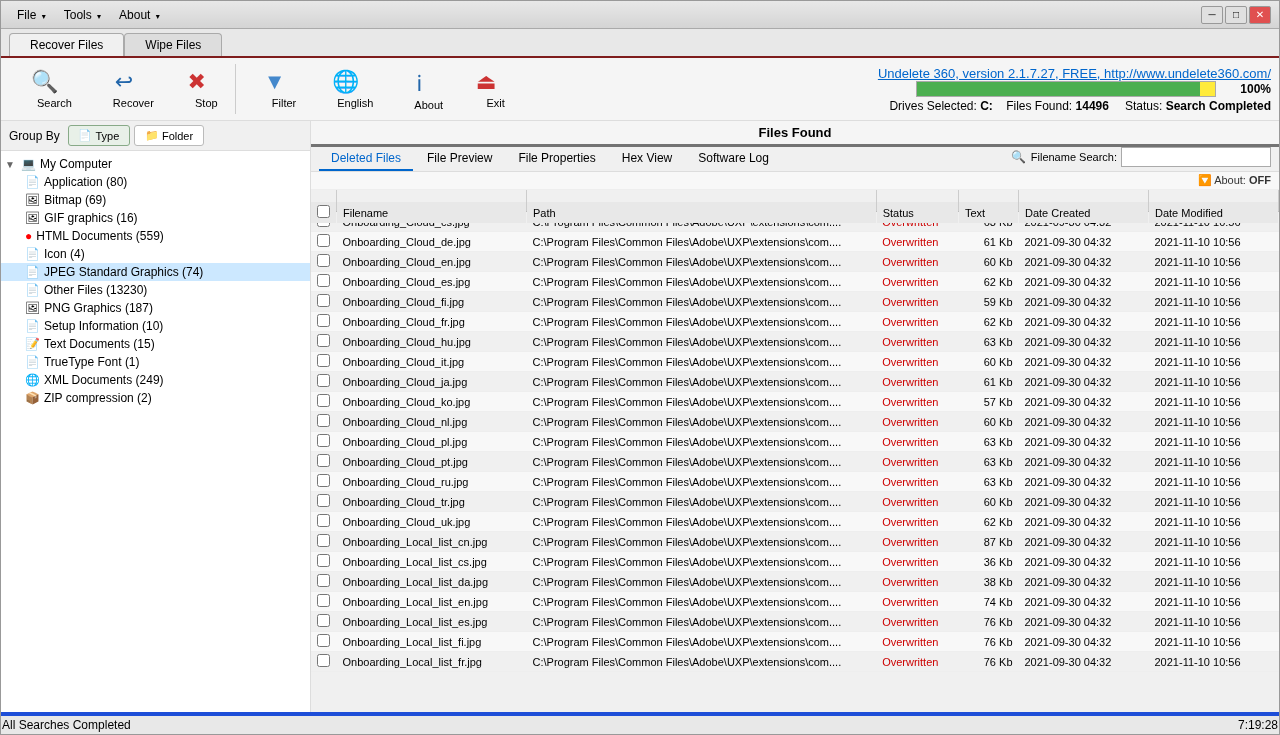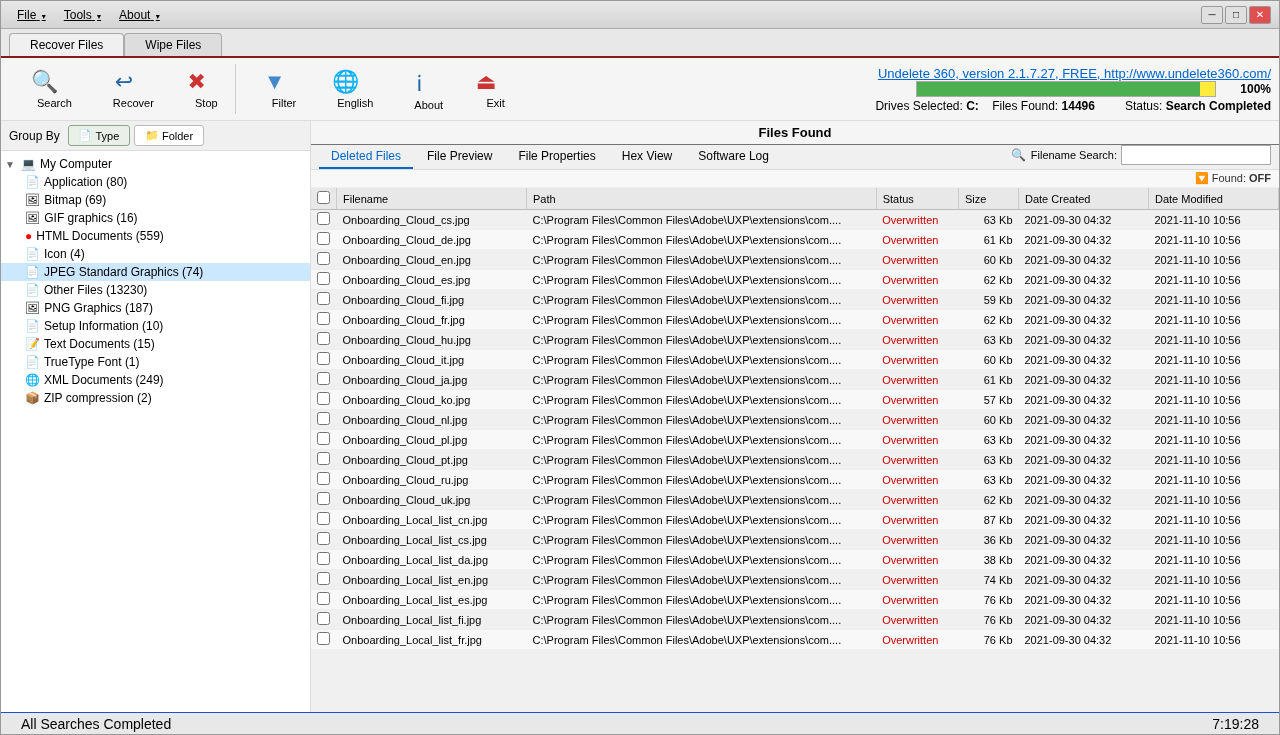--- a/index.html
+++ b/index.html
@@ -3,21 +3,21 @@
   <meta charset="utf-8">
   <style>
     * { box-sizing: border-box; margin: 0; padding: 0; }
     body { font-family: 'Segoe UI', Tahoma, sans-serif; font-size: 12px; background: #c8d8e8; overflow: hidden; }
     
     .window { width: 1280px; height: 735px; background: #f0f0f0; border: 1px solid #999; display: flex; flex-direction: column; position: relative; }
     
     
     .title-bar { height: 28px; background: linear-gradient(to bottom, #e8e8e8, #d4d4d4); display: flex; align-items: center; padding: 0 8px; border-bottom: 1px solid #aaa; }
     .title-bar-menus { display: flex; gap: 2px; flex: 1; }
-    .menu-item { padding: 2px 8px; font-size: 12px; cursor: pointer; border-radius: 3px; text-decoration: underline; }
+    .menu-item { padding: 2px 8px; font-size: 12px; cursor: pointer; border-radius: 3px; }
     .menu-item .arrow { font-size: 8px; margin-left: 2px; }
     .title-bar-controls { display: flex; gap: 2px; }
     .win-btn { width: 22px; height: 18px; border: 1px solid #999; background: #e0e0e0; cursor: pointer; font-size: 10px; display: flex; align-items: center; justify-content: center; border-radius: 2px; }
     .win-btn.close { background: #e05050; color: white; }
     
     
     .tab-bar { display: flex; padding: 4px 8px 0; background: #e8e8e8; border-bottom: 2px solid #7f1d1d; }
     .tab { padding: 4px 20px; border: 1px solid #aaa; border-bottom: none; border-radius: 4px 4px 0 0; cursor: pointer; background: #ddd; font-size: 12px; }
     .tab.active { background: #f0f0f0; font-weight: 500; }
     
@@ -47,51 +47,51 @@
     .group-btn.active { background: #e8f0e8; border-color: #88aa88; }
     .sidebar-tree { flex: 1; overflow-y: auto; padding: 4px 0; }
     .tree-item { padding: 2px 8px 2px 16px; cursor: pointer; display: flex; align-items: center; gap: 4px; white-space: nowrap; }
     .tree-item.selected { background: #cce8ff; }
     .tree-parent { padding-left: 4px; }
     .tree-child { padding-left: 24px; }
     .expand-icon { font-size: 10px; color: #666; width: 12px; }
     
     
     .right-panel { flex: 1; display: flex; flex-direction: column; overflow: hidden; }
-    .files-found-header { text-align: center; padding: 4px; font-size: 13px; font-weight: bold; background: #f5f5f5; border-bottom: 1px solid #737373; }
+    .files-found-header { text-align: center; padding: 4px; font-size: 13px; font-weight: bold; background: #f5f5f5; border-bottom: 3px solid #737373; }
     
     
     .sub-tabs { display: flex; align-items: flex-start; padding: 0 8px; background: #f0f0f0; border-bottom: 1px solid #ddd; }
     .sub-tab { padding: 4px 12px; cursor: pointer; font-size: 12px; border-bottom: 2px solid transparent; margin-right: 2px; }
     .sub-tab.active { border-bottom-color: #0066cc; color: #0066cc; }
     .filename-search { margin-left: auto; display: flex; align-items: center; gap: 4px; }
     .filename-search-label { font-size: 11px; }
     .filename-search-input { width: 150px; height: 20px; border: 1px solid #aaa; padding: 1px 4px; font-size: 11px; }
     
     
     .filter-bar { display: flex; justify-content: flex-end; padding: 2px 8px; background: #f8f8f8; border-bottom: 1px solid #eee; font-size: 11px; }
     .filter-btn { color: #333; cursor: pointer; }
     .filter-off { font-weight: bold; }
     
     
     .table-container { flex: 1; overflow-y: auto; overflow-x: hidden; }
     table { width: 100%; border-collapse: collapse; font-size: 11px; }
-    thead tr { background: #e8e8e8; position: sticky; top: 0; }
+    thead tr { background: #e8e8e8; position: sticky; top: 12px; }
     th { padding: 3px 6px; text-align: left; border-right: 1px solid #ccc; border-bottom: 1px solid #bbb; font-weight: 500; cursor: pointer; white-space: nowrap; }
     td { padding: 2px 6px; border-bottom: 1px solid #eee; white-space: nowrap; overflow: hidden; text-overflow: ellipsis; }
     tr:nth-child(even) { background: #f8f8f8; }
     .checkbox-cell { width: 20px; text-align: center; }
     .status-overwritten { color: #cc0000; font-weight: 500; }
     .col-filename { max-width: 180px; }
     .col-path { max-width: 290px; }
     .col-size { width: 60px; text-align: right; }
     .col-date { width: 130px; }
     
     
-    .status-bar { height: 22px; background: #e8e8e8; border-top: 1px solid #1d4ed8; display: flex; align-items: center; padding: 0 20px; justify-content: space-between; font-size: 14px; }
+    .status-bar { height: 22px; background: #e8e8e8; border-top: 4px solid #1d4ed8; display: flex; align-items: center; padding: 0 1px; justify-content: space-between; font-size: 12px; }
     
     
     ::-webkit-scrollbar { width: 12px; }
     ::-webkit-scrollbar-track { background: #f0f0f0; }
     ::-webkit-scrollbar-thumb { background: #bbb; border-radius: 2px; }
   </style>
 </head>
 <body>
 
 <div class="window">
@@ -157,21 +157,21 @@
     <div class="toolbar-right">
       <a class="app-link">Undelete 360, version 2.1.7.27, FREE, http://www.undelete360.com/</a>
       <div class="progress-area">
         <div style="display:flex; align-items:center; gap:24px;">
           <div class="progress-bar-container">
             <div class="progress-green" style="width:95%; height:100%;"></div>
             <div class="progress-yellow" style="width:5%; height:100%;"></div>
           </div>
           <span style="font-weight:bold;font-size:12px;">100%</span>
         </div>
-        <div style="display:flex; gap:30px; align-items:center;">
+        <div style="display:flex; gap:16px; align-items:center;">
           <div>
             <span>Drives Selected:</span>
             <strong>C:</strong>
             &nbsp;&nbsp;
             <span>Files Found:</span>
             <strong>14496</strong>
           </div>
           <div>
             <span>Status:</span>
             <strong>Search Completed</strong>
@@ -269,34 +269,34 @@
         <div class="filename-search">
           <span>🔍</span>
           <span class="filename-search-label">Filename Search:</span>
           <input class="filename-search-input" type="text" placeholder="" style="">
         </div>
       </div>
 
       <div class="filter-bar">
         <span class="filter-btn">
           <span>🔽</span>
-          <span>Found:</span>
+          <span>About:</span>
           <span class="filter-off">OFF</span>
         </span>
       </div>
 
       <div class="table-container">
         <table>
           <thead>
             <tr>
               <th class="checkbox-cell"><input type="checkbox" style=""></th>
               <th>Filename</th>
               <th>Path</th>
               <th>Status</th>
-              <th>Size</th>
+              <th>Text</th>
               <th>Date Created</th>
               <th>Date Modified</th>
             </tr>
           </thead>
           <tbody id="table-body">
           <tr>
     <td class="checkbox-cell"><input type="checkbox" style=""></td>
     <td class="col-filename" title="Onboarding_Cloud_cs.jpg">Onboarding_Cloud_cs.jpg</td>
     <td class="col-path" style="max-width:290px;overflow:hidden;text-overflow:ellipsis;" title="C:\Program Files\Common Files\Adobe\UXP\extensions\com....">C:\Program Files\Common Files\Adobe\UXP\extensions\com....</td>
     <td class="status-overwritten">Overwritten</td>
@@ -416,20 +416,29 @@
     <td class="checkbox-cell"><input type="checkbox" style=""></td>
     <td class="col-filename" title="Onboarding_Cloud_ru.jpg">Onboarding_Cloud_ru.jpg</td>
     <td class="col-path" style="max-width:290px;overflow:hidden;text-overflow:ellipsis;" title="C:\Program Files\Common Files\Adobe\UXP\extensions\com....">C:\Program Files\Common Files\Adobe\UXP\extensions\com....</td>
     <td class="status-overwritten">Overwritten</td>
     <td class="col-size">63 Kb</td>
     <td class="col-date">2021-09-30 04:32</td>
     <td class="col-date">2021-11-10 10:56</td>
   </tr>
               <tr>
     <td class="checkbox-cell"><input type="checkbox" style=""></td>
+    <td class="col-filename" title="Onboarding_Cloud_tr.jpg">Onboarding_Cloud_tr.jpg</td>
+    <td class="col-path" style="max-width:290px;overflow:hidden;text-overflow:ellipsis;" title="C:\Program Files\Common Files\Adobe\UXP\extensions\com....">C:\Program Files\Common Files\Adobe\UXP\extensions\com....</td>
+    <td class="status-overwritten">Overwritten</td>
+    <td class="col-size">60 Kb</td>
+    <td class="col-date">2021-09-30 04:32</td>
+    <td class="col-date">2021-11-10 10:56</td>
+  </tr>
+              <tr>
+    <td class="checkbox-cell"><input type="checkbox" style=""></td>
     <td class="col-filename" title="Onboarding_Cloud_uk.jpg">Onboarding_Cloud_uk.jpg</td>
     <td class="col-path" style="max-width:290px;overflow:hidden;text-overflow:ellipsis;" title="C:\Program Files\Common Files\Adobe\UXP\extensions\com....">C:\Program Files\Common Files\Adobe\UXP\extensions\com....</td>
     <td class="status-overwritten">Overwritten</td>
     <td class="col-size">62 Kb</td>
     <td class="col-date">2021-09-30 04:32</td>
     <td class="col-date">2021-11-10 10:56</td>
   </tr>
               <tr>
     <td class="checkbox-cell"><input type="checkbox" style=""></td>
     <td class="col-filename" title="Onboarding_Local_list_cn.jpg">Onboarding_Local_list_cn.jpg</td>

